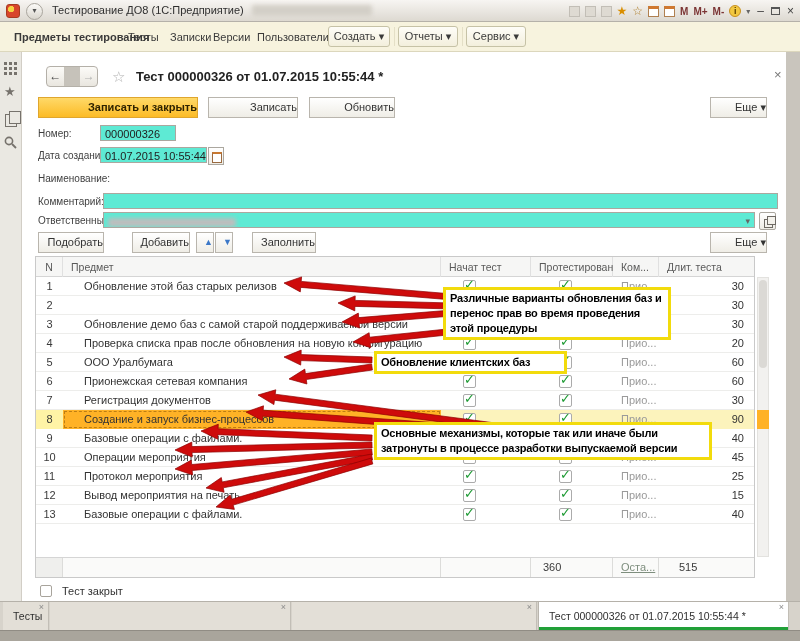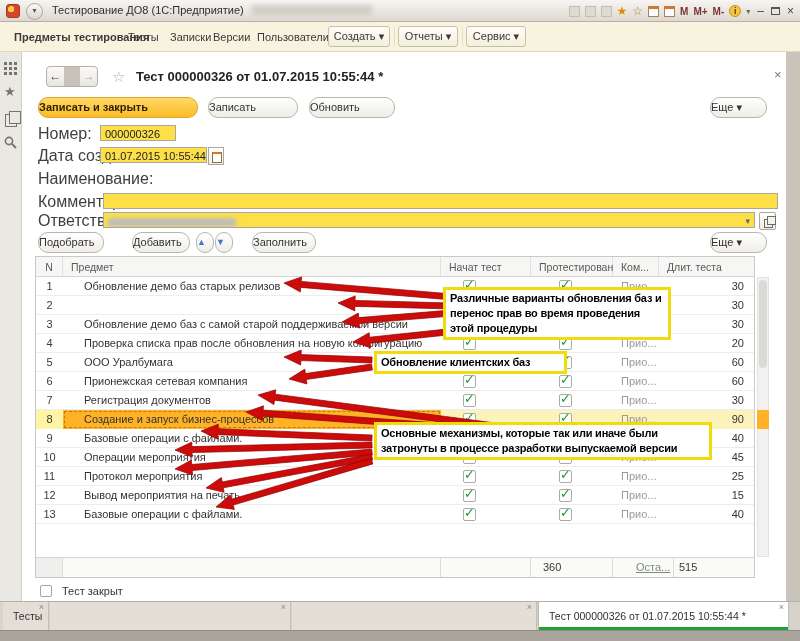--- a/index.html
+++ b/index.html
@@ -38,25 +38,25 @@
   
   .main{position:absolute;left:22px;top:52px;width:764px;height:549px;background:#FFFFFF;}
   .rightstrip{position:absolute;left:786px;top:52px;width:14px;height:549px;background:#C9C5BD;}
   .navgrp{position:absolute;left:24px;top:14px;width:52px;height:21px;border:1px solid #B4B0A8;border-radius:4px;
           background:linear-gradient(#FCFBF8,#E9E6DF);display:flex;box-sizing:border-box;}
   .navgrp span{flex:1;text-align:center;line-height:19px;font-size:12px;}
   .navdiv{width:1px;background:#C6C2BA;}
   .favstar{position:absolute;left:90px;top:14px;font-size:15px;color:#B3B3B3;line-height:21px;}
   .pgtitle{position:absolute;left:114px;top:14px;font-size:13px;font-weight:600;color:#222;line-height:21px;}
   .formclose{position:absolute;left:752px;top:14px;font-size:13px;color:#777;line-height:18px;}
-  .btn{position:absolute;height:21px;background:linear-gradient(#FFFFFF,#EFEDE6);border:1px solid #B9B5AD;border-radius:10px;
-       text-align:left;line-height:19px;color:#333;box-sizing:border-box;}
+  .btn{position:absolute;height:21px;background:linear-gradient(#FFFFFF,#EFEDE6);border:1px solid #B9B5AD;border-radius:0;
+       text-align:right;line-height:19px;color:#333;box-sizing:border-box;}
   .btn-primary{background:linear-gradient(#FFD968,#FCBB26);border-color:#DFA62E;font-weight:bold;color:#2E2300;}
-  .flabel{position:absolute;left:16px;font-size:16px;color:#3F3F3F;line-height:18px;}
-  .finput{position:absolute;height:16px;border:1px solid #ABA79F;background:#fde047;box-sizing:border-box;
+  .flabel{position:absolute;left:16px;font-size:10px;color:#3F3F3F;line-height:18px;}
+  .finput{position:absolute;height:16px;border:1px solid #ABA79F;background:#5eead4;box-sizing:border-box;
           line-height:16px;padding:0 4px;font-size:11px;color:#222;white-space:nowrap;overflow:hidden;}
   .blurbar{display:inline-block;height:9px;background:#BDBDBD;filter:blur(2px);vertical-align:middle;border-radius:2px;}
   .calbtn{position:absolute;width:16px;height:18px;border:1px solid #ABA79F;background:linear-gradient(#FFF,#EFEDE6);box-sizing:border-box;}
   .calbtn i{position:absolute;left:3px;top:4px;width:8px;height:8px;background:#fff;border:1px solid #9A6A40;border-top:2px solid #C87830;}
   .ddchev{position:absolute;right:4px;top:0;font-size:9px;color:#666;line-height:16px;}
   .linkbtn{position:absolute;width:17px;height:18px;border:1px solid #ABA79F;border-radius:2px;background:linear-gradient(#FFF,#EFEDE6);box-sizing:border-box;}
   .linkbtn i{position:absolute;left:4px;top:6px;width:7px;height:7px;border:1px solid #6E6A64;}
   .linkbtn i:before{content:"";position:absolute;left:2px;top:-4px;width:7px;height:7px;border:1px solid #6E6A64;background:#F4F2EC;}
   .updn{font-size:9px;color:#3C78C8;font-weight:bold;}
   
@@ -212,21 +212,21 @@
         <span class="th" style="left:27px;width:378px;">Предмет</span>
         <span class="th" style="left:405px;width:90px;">Начат тест</span>
         <span class="th" style="left:495px;width:82px;">Протестирован</span>
         <span class="th" style="left:577px;width:46px;">Ком...</span>
         <span class="th" style="left:623px;width:95px;border-right:none;">Длит. теста</span>
       </div>
       <div class="tbody">
 
       <div class="tr">
             <div class="td c-n">1</div>
-            <div class="td c-subj">Обновление демо баз старых релизов</div>
+            <div class="td c-subj">Обновление этой баз старых релизов</div>
             <div class="td c-start"><span class="chk"><span class="tick" style="visibility: visible;">✓</span></span></div>
             <div class="td c-test"><span class="chk"><span class="tick" style="visibility: visible;">✓</span></span></div>
             <div class="td c-com">Прио...</div>
             <div class="td c-dur">30</div>
           </div>
           <div class="tr">
             <div class="td c-n">2</div>
             <div class="td c-start"><span class="chk"><span class="tick" style="visibility: visible;">✓</span></span></div>
             <div class="td c-test"><span class="chk"><span class="tick" style="visibility: visible;">✓</span></span></div>
             <div class="td c-com">Прио...</div>
@@ -319,21 +319,21 @@
             <div class="td c-test"><span class="chk"><span class="tick" style="visibility: visible;">✓</span></span></div>
             <div class="td c-com">Прио...</div>
             <div class="td c-dur">40</div>
           </div>
         </div>
       <div class="tfoot">
         <span class="tf" style="left:0;width:27px;background:#EFEFED;"></span>
         <span class="tf" style="left:27px;width:378px;"></span>
         <span class="tf" style="left:405px;width:90px;"></span>
         <span class="tf" style="left:495px;width:82px;padding-left:12px;">360</span>
-        <span class="tf" style="left:592px;width:46px;padding-left:8px;color:#7E8E7E;text-decoration:underline;">Оста...</span>
+        <span class="tf" style="left:577px;width:46px;padding-left:8px;color:#7E8E7E;text-decoration:underline;">Оста...</span>
         <span class="tf" style="left:623px;width:95px;padding-left:20px;border-right:none;">515</span>
       </div>
     </div>
     <div class="scrollbar">
         <span class="scrollthumb"></span>
       </div>
     <div class="rowmarker"></div>
 
     <span class="cbox" style="left:18px;top:533px;"></span>
     <span class="abs" style="left:40px;top:533px;line-height:13px;">Тест закрыт</span>

